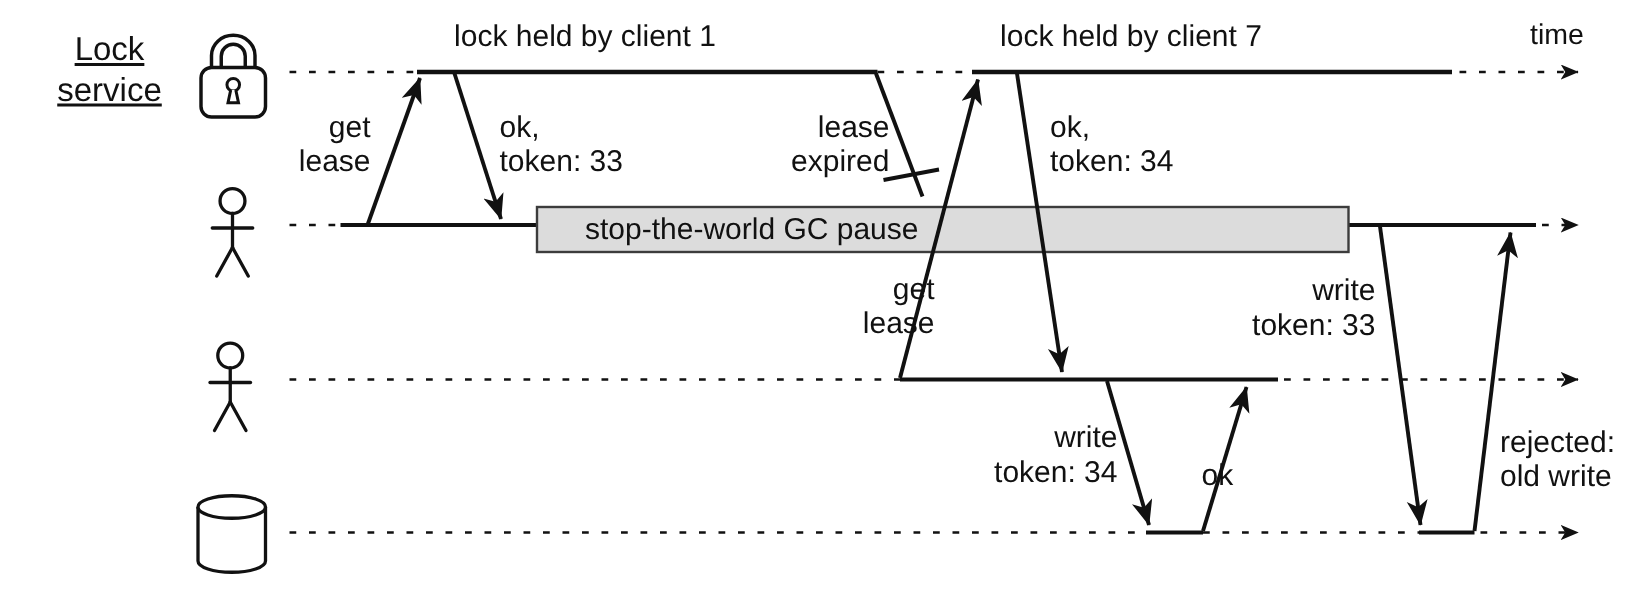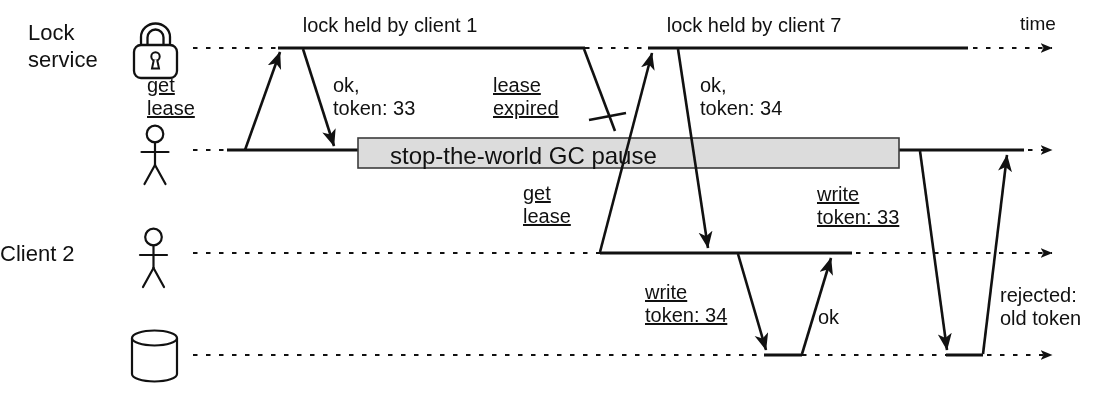--- a/index.html
+++ b/index.html
@@ -2,26 +2,26 @@
 <html><head>
 <meta charset="utf-8">
 <style>
   html,body{margin:0;padding:0;background:#ffffff;}
   .stage{
     position:relative;width:1100px;height:400px;background:#ffffff;
     font-family:"Liberation Sans",sans-serif;color:#111111;overflow:hidden;
   }
   .stage svg{position:absolute;left:0;top:0;}
   .lbl{position:absolute;white-space:pre-line;color:#111111;}
-  .lane-label{font-size:22px;line-height:27px;width:118px;text-align:left;}
+  .lane-label{font-size:22px;line-height:27px;width:118px;text-align:center;text-decoration:underline;}
   .note{font-size:20px;line-height:23px;}
-  .r{width:100px;text-decoration:underline;}
+  .r{text-align:right;width:100px;}
   .ctr{transform:translate(-50%,-50%);white-space:nowrap;}
   .time-label{font-size:19px;}
-  .gc-label{font-size:24px;white-space:nowrap;}
+  .gc-label{font-size:20px;white-space:nowrap;}
 </style>
 </head>
 <body>
 
 <div class="stage">
 
   <svg width="1100" height="400" viewBox="0 0 1100 400">
     <defs>
       <marker id="mArrow" markerUnits="userSpaceOnUse" markerWidth="20" markerHeight="16" refX="16.5" refY="7" orient="auto">
         <path d="M0,0 L17,7 L0,14 L4.5,7 Z" fill="#111111"></path>
@@ -99,39 +99,38 @@
       <line x1="153.5" y1="268" x2="164" y2="287"></line>
     </g>
 
     <g stroke="#111111" stroke-width="2.2" fill="#ffffff">
       <path d="M132,338 L132,374 A22.5,7.5 0 0 0 177,374 L177,338"></path>
       <ellipse cx="154.5" cy="338" rx="22.5" ry="7.5"></ellipse>
     </g>
   </svg>
 
   <div class="lbl lane-label" style="left:28px;top:19px;width:90px">Lock service</div>
-  <div class="lbl lane-label" style="left:0;top:240px">Client 2</div>
 
   <div class="lbl note ctr" style="left:390px;top:25px">lock held by client 1</div>
   <div class="lbl note ctr" style="left:754px;top:25px">lock held by client 7</div>
   <div class="lbl time-label ctr" style="left:1038px;top:24px">time</div>
 
   <div class="lbl note r" style="left:147px;top:74px">get
 lease</div>
   <div class="lbl note" style="left:333px;top:74px">ok,
 token: 33</div>
   <div class="lbl note r" style="left:493px;top:74px">lease
 expired</div>
   <div class="lbl note r" style="left:523px;top:182px">get
 lease</div>
   <div class="lbl note" style="left:700px;top:74px">ok,
 token: 34</div>
   <div class="lbl note r" style="left:645px;top:281px">write
 token: 34</div>
-  <div class="lbl note" style="left:818px;top:306px">ok</div>
+  <div class="lbl note" style="left:801px;top:306px">ok</div>
   <div class="lbl note r" style="left:817px;top:183px">write
 token: 33</div>
   <div class="lbl note" style="left:1000px;top:284px">rejected:
-old token</div>
+old write</div>
 
   <div class="lbl gc-label" style="left:390px;top:142px">stop-the-world GC pause</div>
 
 </div>
 
 </body></html>

